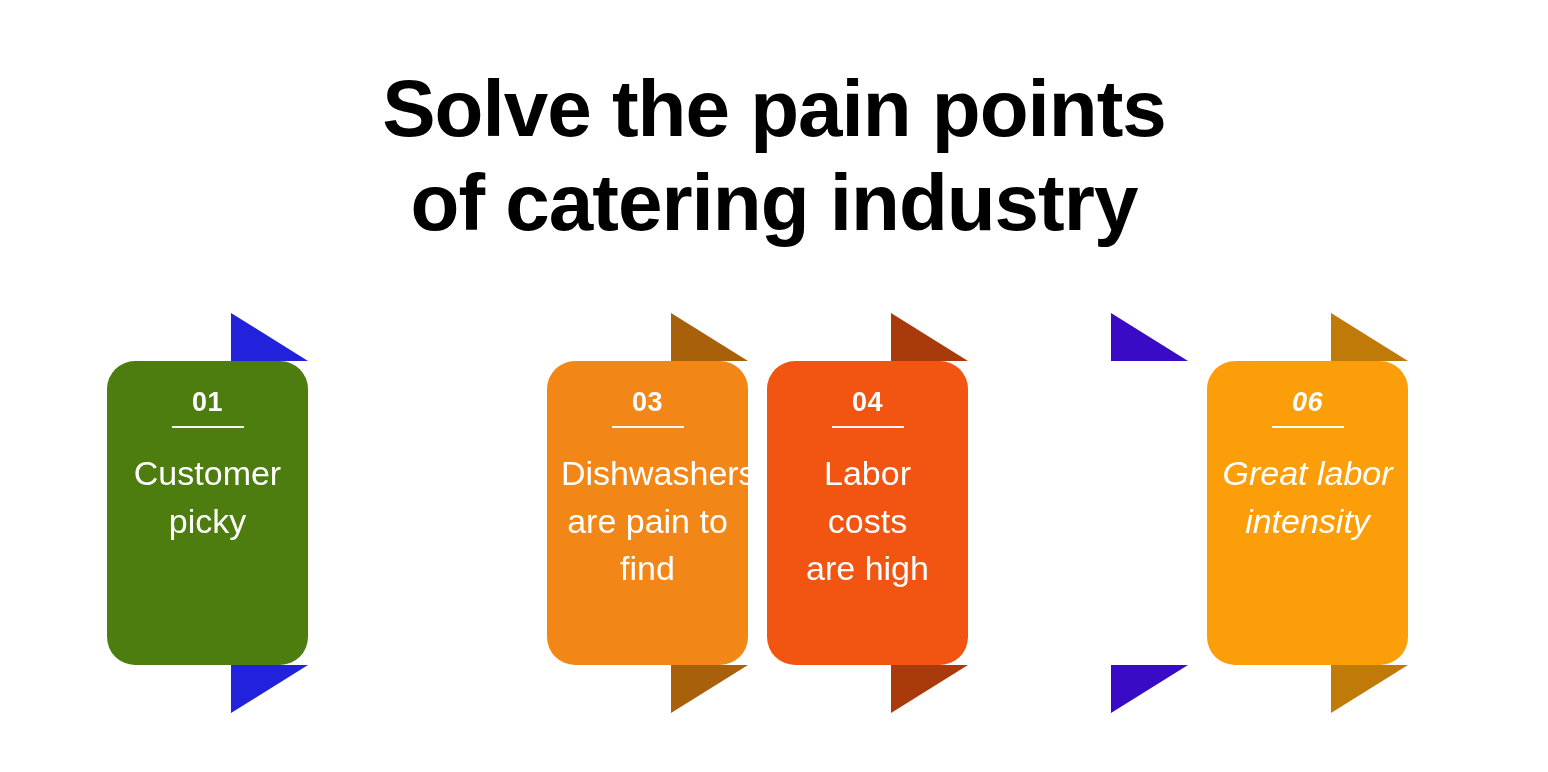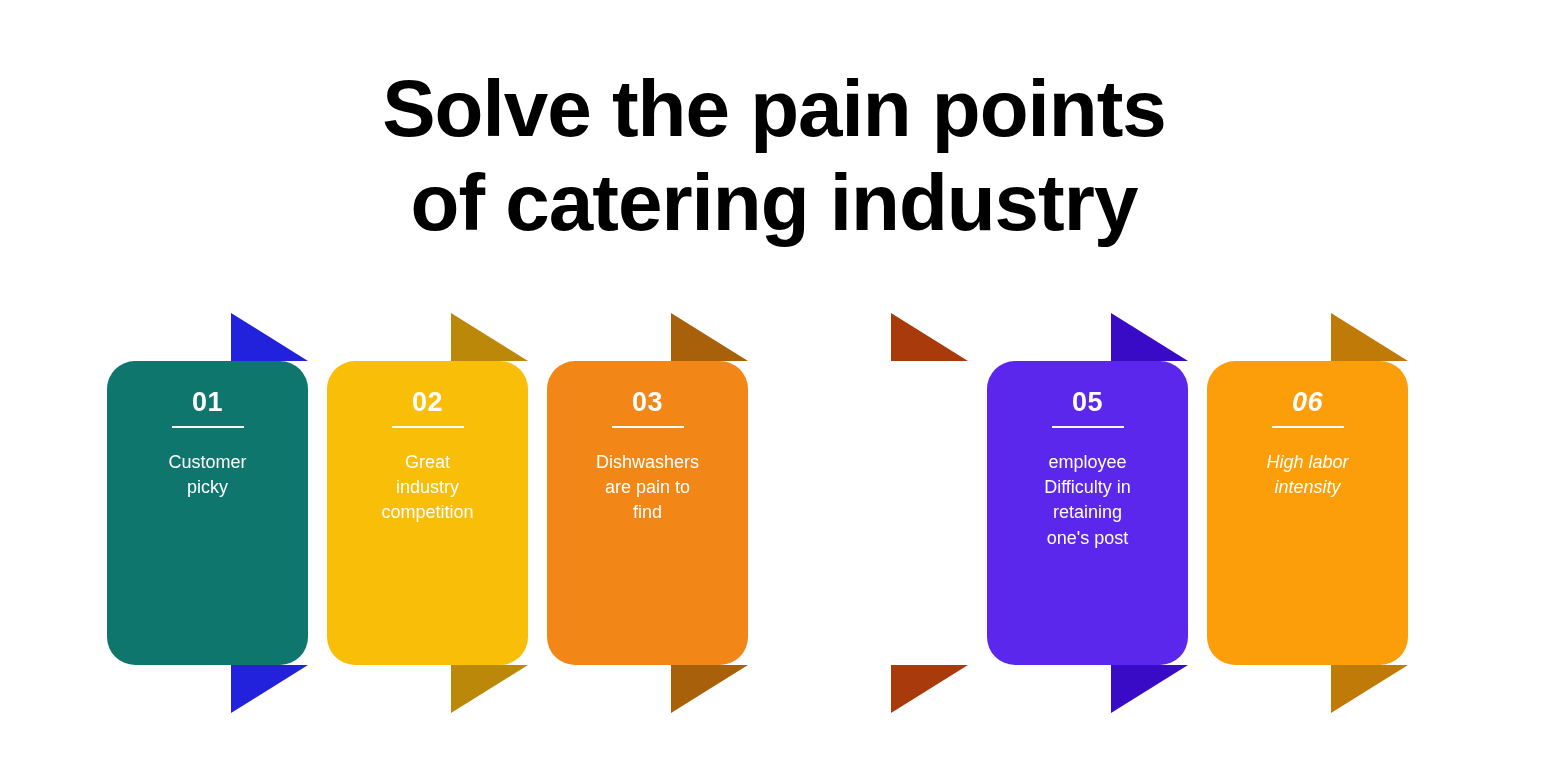--- a/index.html
+++ b/index.html
@@ -106,100 +106,85 @@
     height: 2px;
     background: #ffffff;
     margin: 10px auto 0 auto;
     opacity: 0.95;
   }
 
   .card-label {
     margin-top: 22px;
     font-family: "Liberation Sans", sans-serif;
     font-weight: 400;
-    font-size: 18px;
+    font-size: 34px;
     line-height: 1.4;
     color: #ffffff;
     white-space: pre-line;
   }
 </style>
 </head>
 <body>
 
 <div class="slide">
 
   <div class="title">Solve the pain points
 of catering industry</div>
 
   <div class="cards">
       <div class="card-wrap" style="left: 0px;">
         <div class="ribbon">
           <div class="fold top" style="background: rgb(34, 34, 221);"></div>
           <div class="fold bottom" style="background: rgb(34, 34, 221);"></div>
         </div>
-        <div class="card-body" style="background: #0f766e;">
+        <div class="card-body" style="background: #4d7c0f;">
           <div class="card-num">01</div>
           <div class="card-rule"></div>
           <div class="card-label">Customer
 picky</div>
-        </div>
-      </div>
-      <div class="card-wrap" style="left: 220px;">
-        <div class="ribbon">
-          <div class="fold top" style="background: rgb(187, 136, 9);"></div>
-          <div class="fold bottom" style="background: rgb(187, 136, 9);"></div>
-        </div>
-        <div class="card-body" style="background: rgb(248, 190, 8);">
-          <div class="card-num">02</div>
-          <div class="card-rule"></div>
-          <div class="card-label">Great
-industry
-competition</div>
         </div>
       </div>
       <div class="card-wrap" style="left: 440px;">
         <div class="ribbon">
           <div class="fold top" style="background: rgb(168, 96, 10);"></div>
           <div class="fold bottom" style="background: rgb(168, 96, 10);"></div>
         </div>
         <div class="card-body" style="background: rgb(242, 135, 24);">
           <div class="card-num">03</div>
           <div class="card-rule"></div>
           <div class="card-label">Dishwashers
 are pain to
 find</div>
         </div>
       </div>
       <div class="card-wrap" style="left: 660px;">
         <div class="ribbon">
           <div class="fold top" style="background: rgb(169, 58, 12);"></div>
           <div class="fold bottom" style="background: rgb(169, 58, 12);"></div>
         </div>
+        <div class="card-body" style="background: rgb(242, 84, 17);">
+          <div class="card-num">04</div>
+          <div class="card-rule"></div>
+          <div class="card-label">Labor costs
+are high</div>
+        </div>
       </div>
       <div class="card-wrap" style="left: 880px;">
         <div class="ribbon">
           <div class="fold top" style="background: rgb(58, 11, 198);"></div>
           <div class="fold bottom" style="background: rgb(58, 11, 198);"></div>
-        </div>
-        <div class="card-body" style="background: rgb(91, 39, 236);">
-          <div class="card-num">05</div>
-          <div class="card-rule"></div>
-          <div class="card-label">employee
-Difficulty in
-retaining
-one's post</div>
         </div>
       </div>
       <div class="card-wrap" style="left: 1100px;">
         <div class="ribbon">
           <div class="fold top" style="background: rgb(192, 122, 8);"></div>
           <div class="fold bottom" style="background: rgb(192, 122, 8);"></div>
         </div>
         <div class="card-body" style="background: rgb(251, 158, 9); font-style: italic;">
           <div class="card-num">06</div>
           <div class="card-rule"></div>
-          <div class="card-label">High labor
+          <div class="card-label">Great labor
 intensity</div>
         </div>
       </div>
     </div>
 
 </div>
 
 </body></html>

